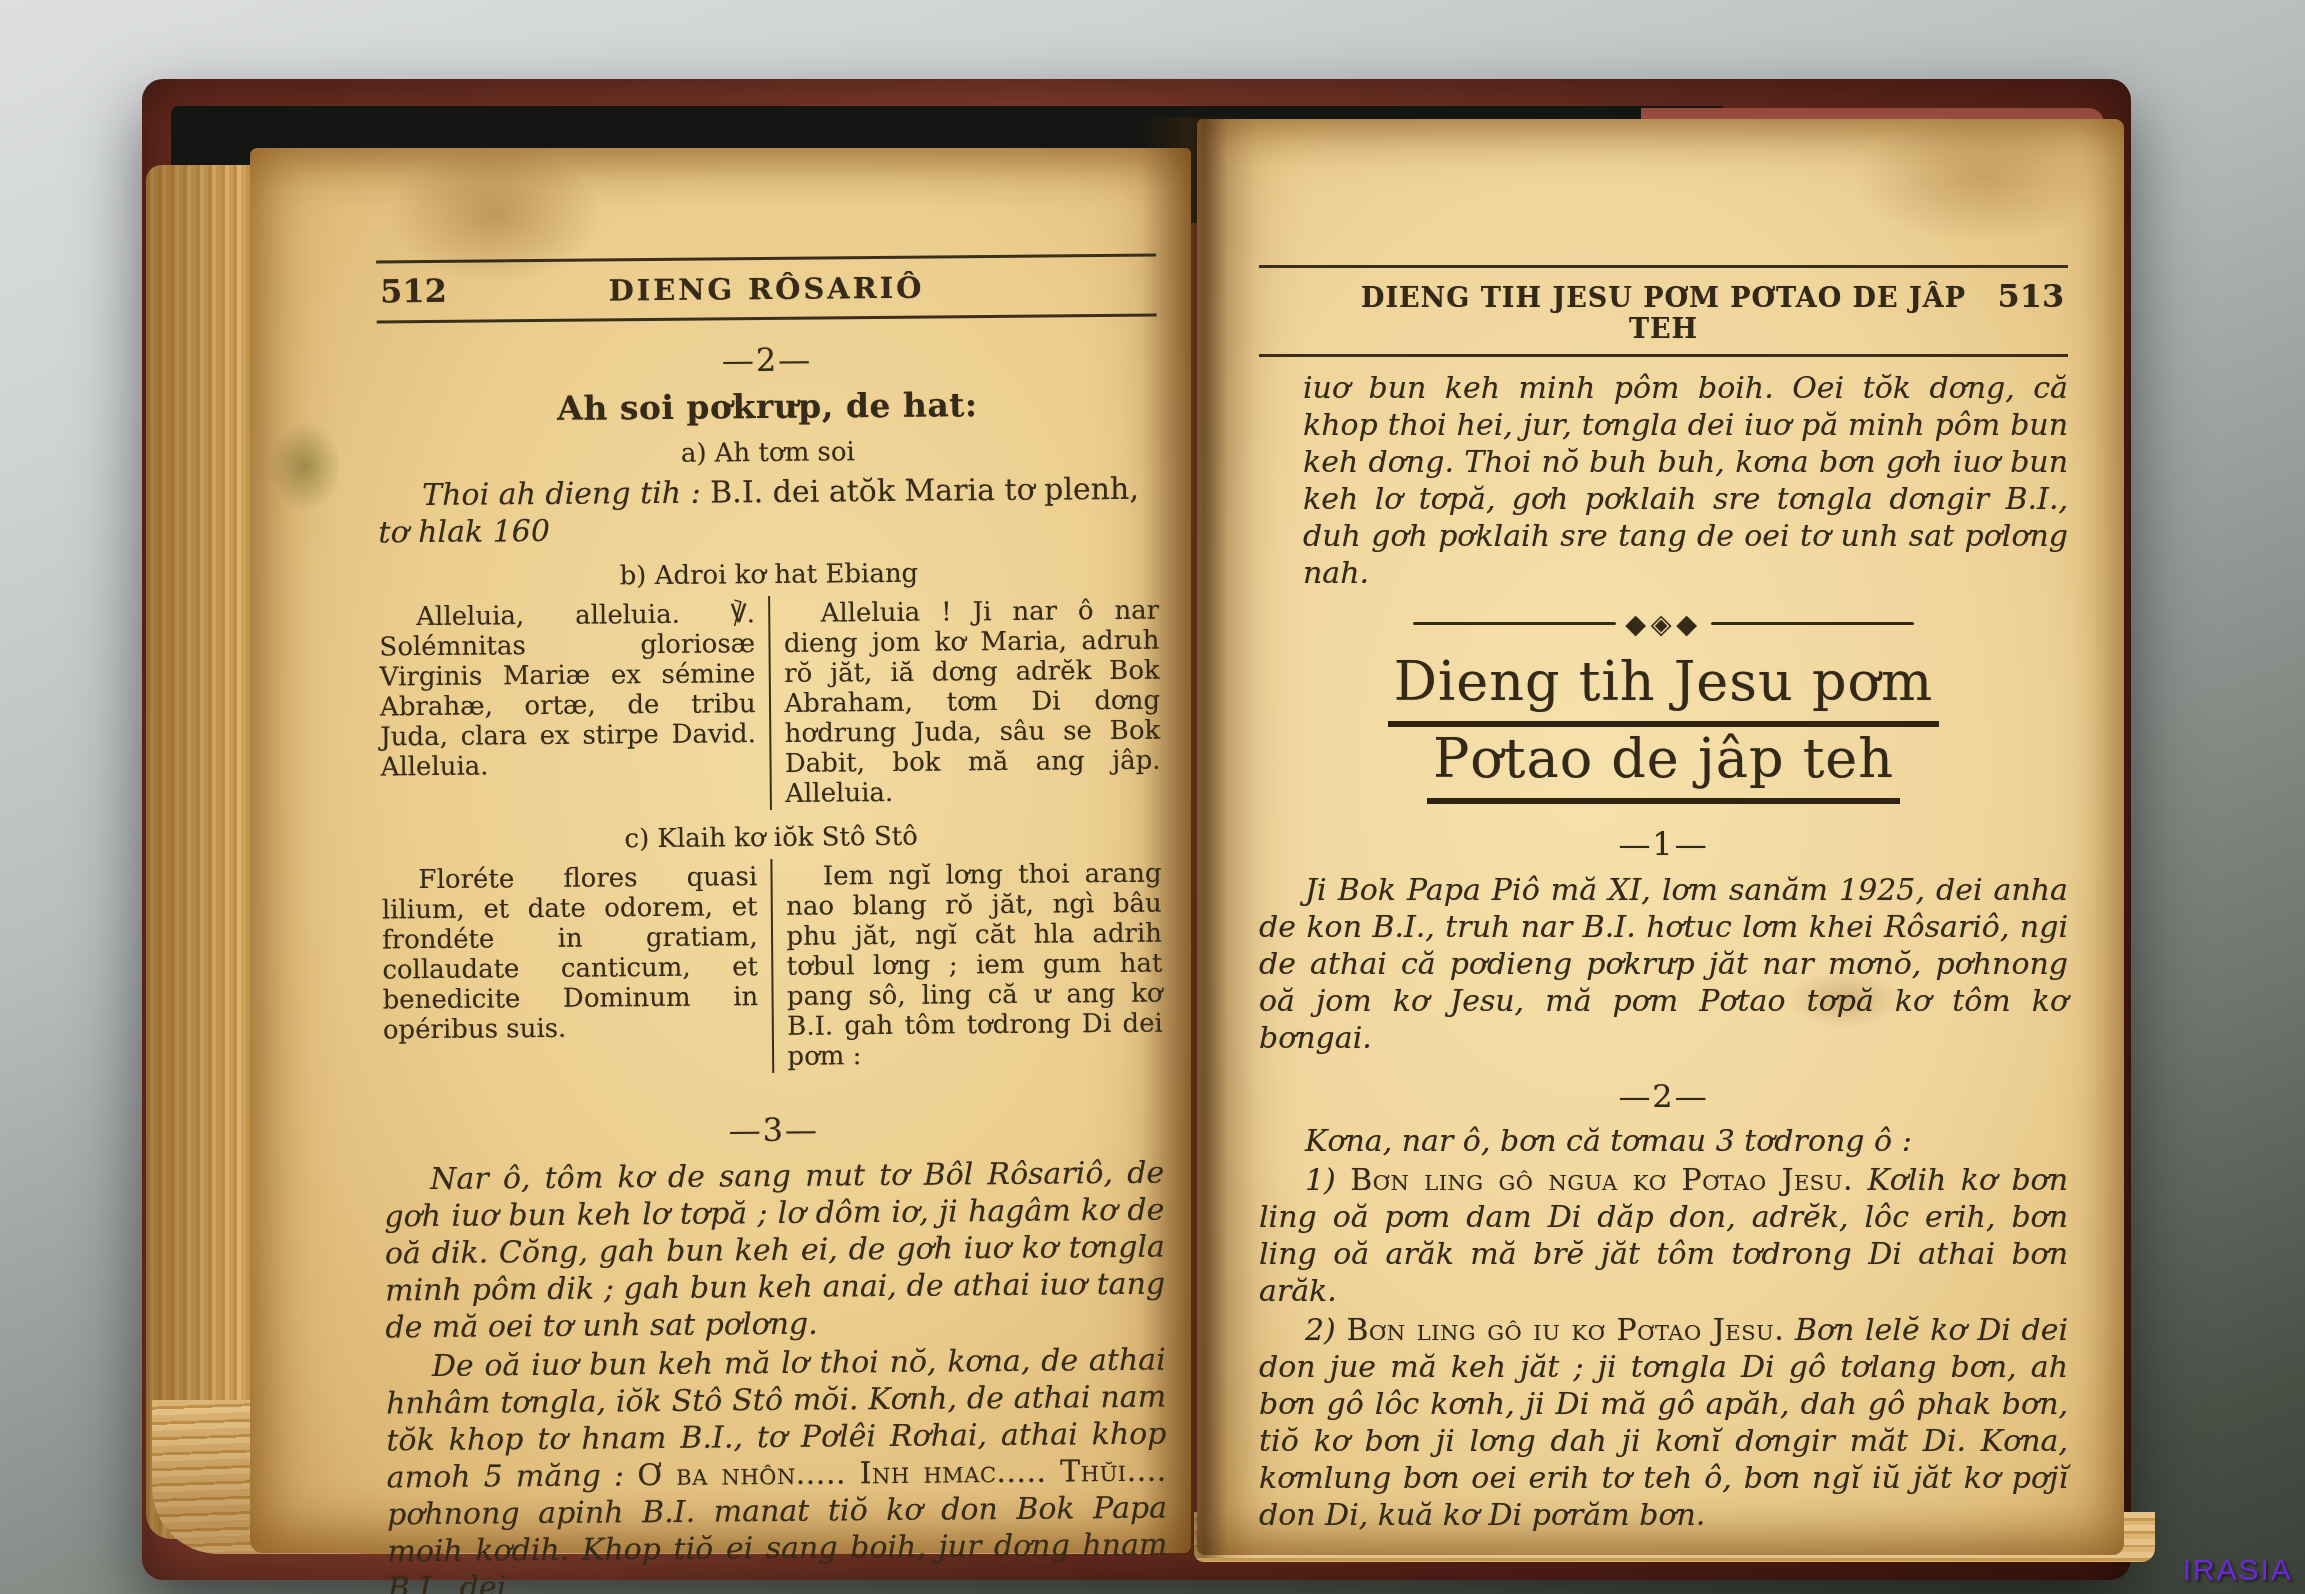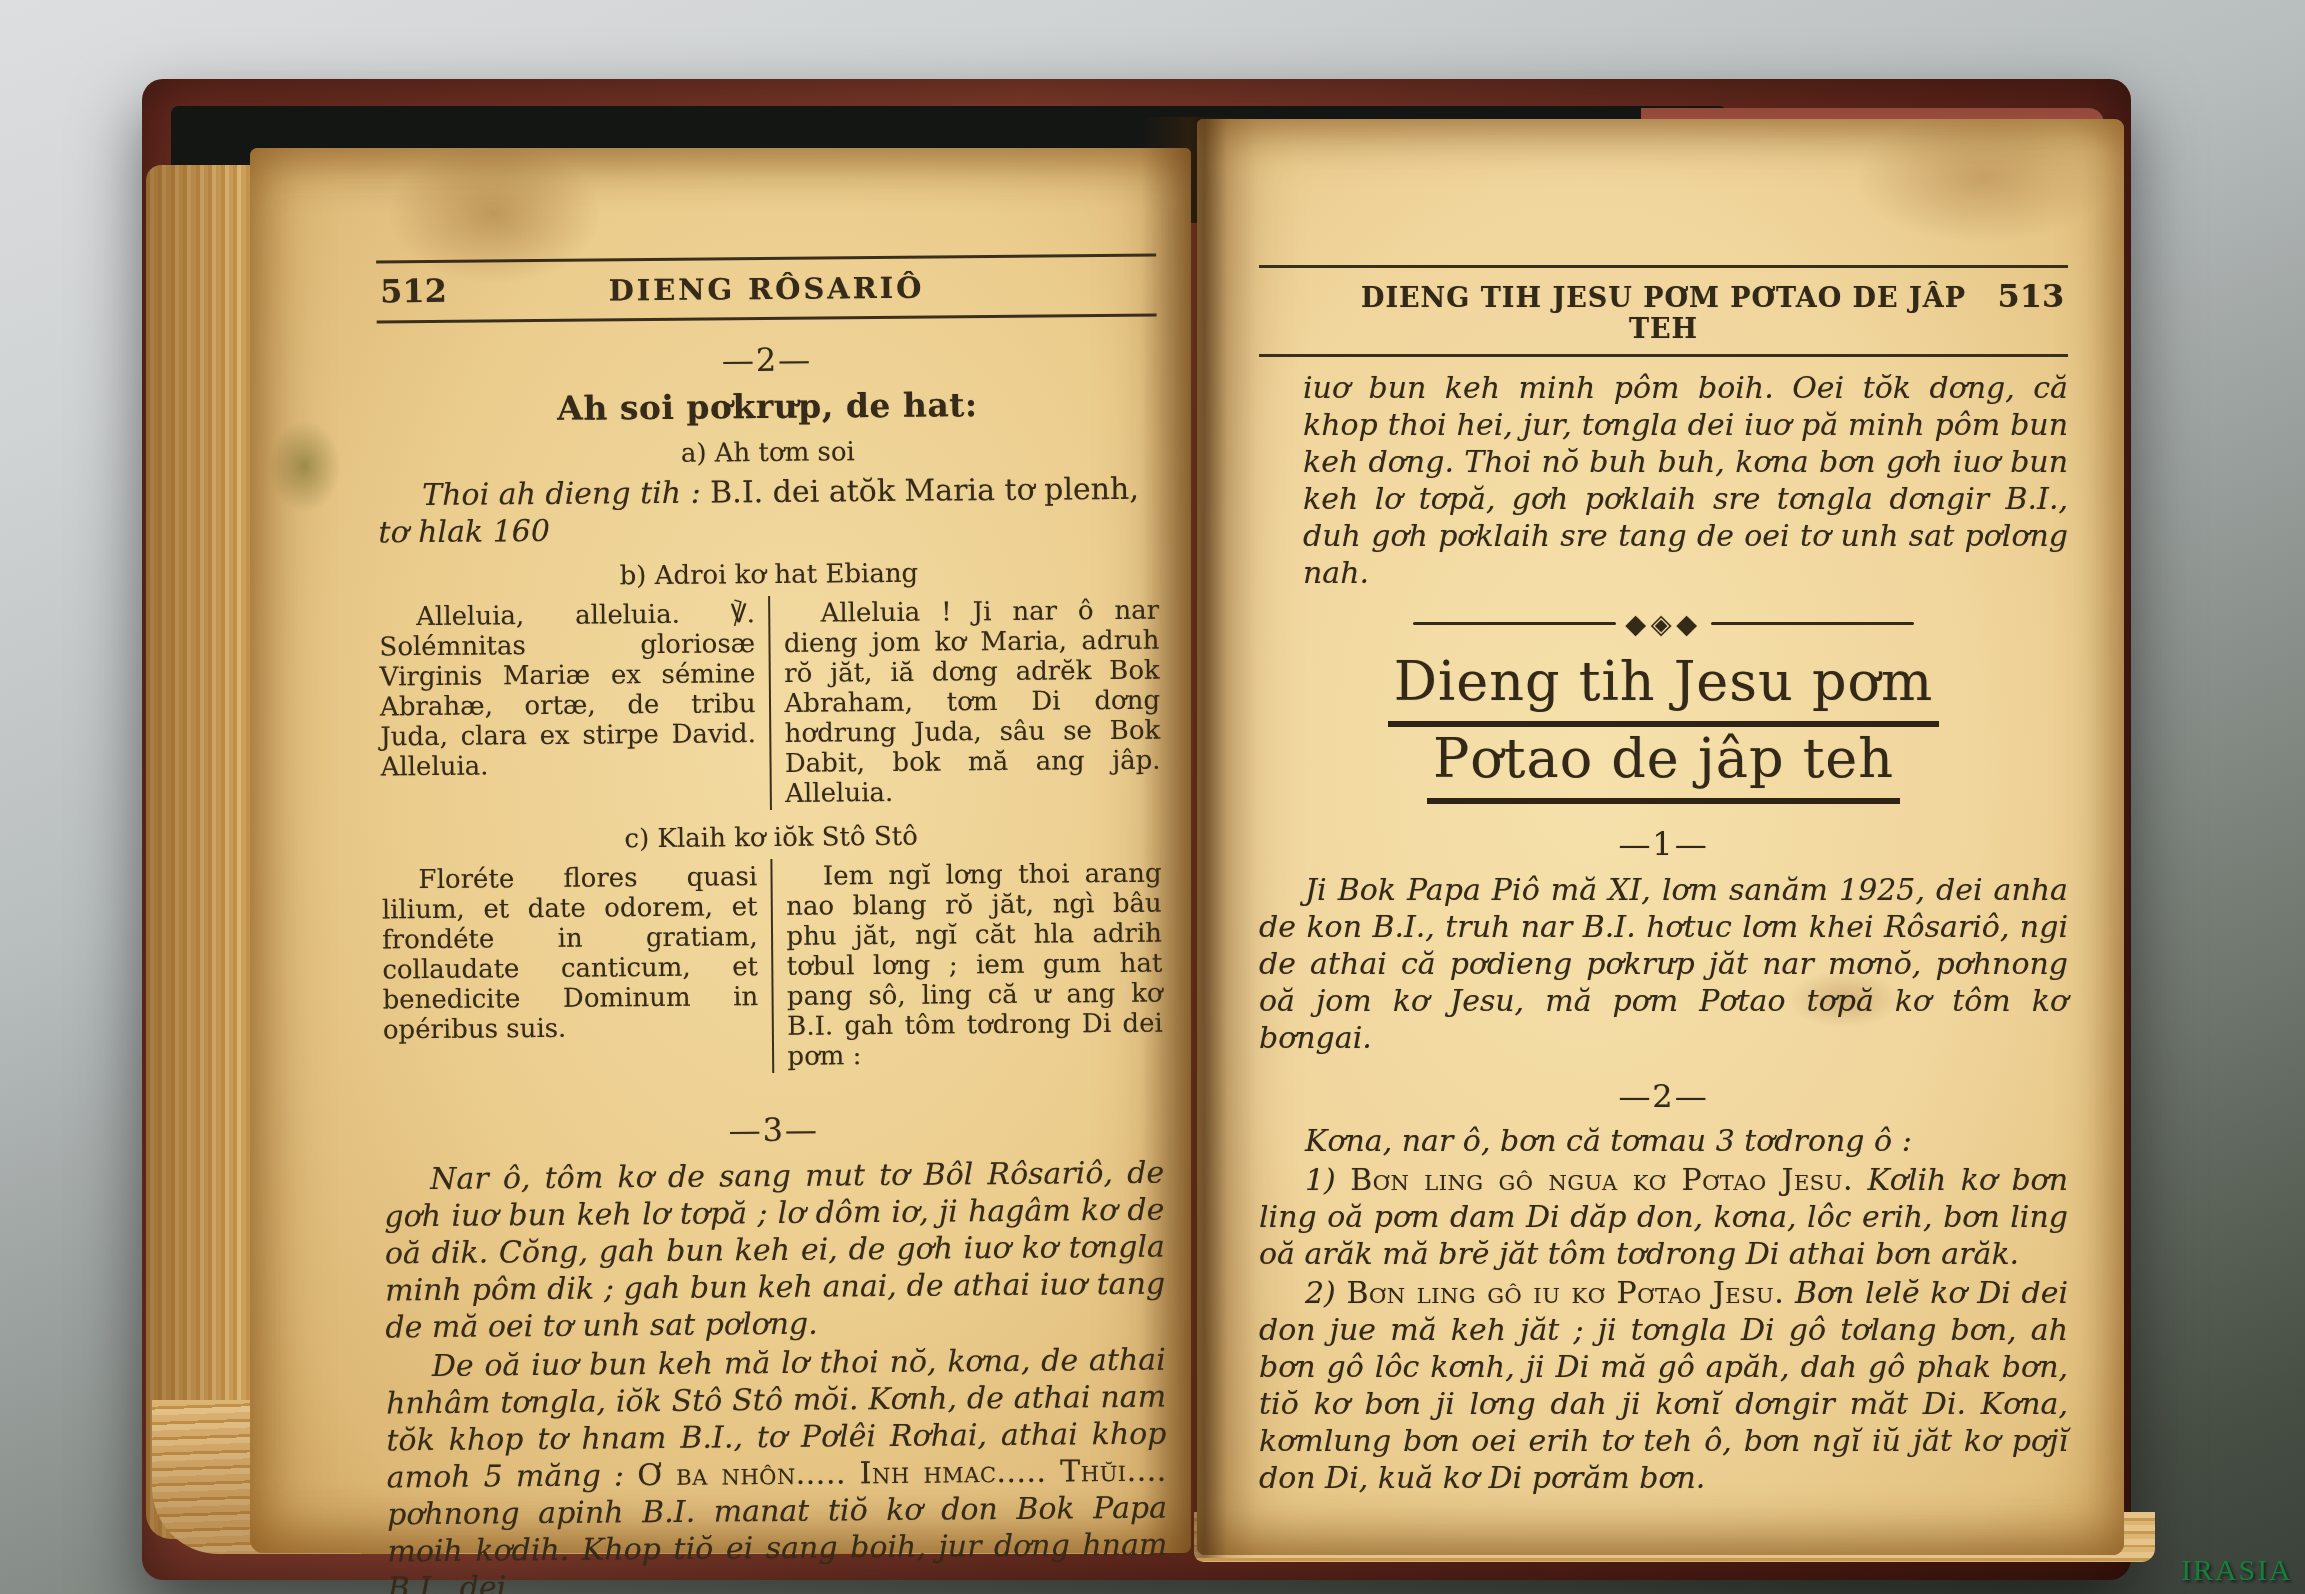--- a/index.html
+++ b/index.html
@@ -66,22 +66,22 @@
   .sc{font-variant:small-caps;font-style:normal;letter-spacing:0.5px;}
 
   .orn{display:flex;align-items:center;width:62%;margin:17.3px auto 9.6px;}
   .orn-line{flex:1;height:3.8px;background:#352a18;border-radius:1.9px;}
   .orn-glyph{margin:0 9.6px;font-size:27px;letter-spacing:4.8px;color:#352a18;}
   .title{text-align:center;margin:11.5px 0 11.5px;}
   .tseg{display:inline-block;font-weight:normal;font-size:54px;letter-spacing:1px;
     border-bottom:6.7px solid #2e2314;padding:0 5.8px 7.7px;margin:0 11px;}
   .subtitle{text-align:center;font-style:italic;font-size:33px;margin:9.6px 0 3.8px;}
 
-  .watermark{position:absolute;right:13.4px;bottom:7.7px;font-family:Liberation Serif, serif;
-    font-size:30px;letter-spacing:1.9px;color:#15803d;text-shadow:1.9px 1.9px 2.9px rgba(10,10,10,.7);}
+  .watermark{position:absolute;right:13.4px;bottom:7.7px;font-family:Liberation Sans, sans-serif;
+    font-size:30px;letter-spacing:1.9px;color:#6d28d9;text-shadow:1.9px 1.9px 2.9px rgba(10,10,10,.7);}
 </style>
 </head>
 <body>
 
 <div class="book">
   <div class="cover"></div>
   <div class="cloth"></div>
   <div class="leather"></div>
   <div class="fore-left"></div>
   <div class="stack-bl"></div>
@@ -151,21 +151,21 @@
 
   <div class="mk">—1—</div>
   <p class="ipara">Ji Bok Papa Piô mă XI, lơm sanăm 1925, dei anha de kon B.I., truh nar B.I. hơtuc lơm khei Rôsariô, ngi de athai că pơdieng pơkrưp jăt nar mơnŏ, pơhnong oă jom kơ Jesu, mă pơm Pơtao tơpă kơ tôm kơ bơngai.</p>
 
   <div class="mk">—2—</div>
   <p class="ipara">Kơna, nar ô, bơn că tơmau 3 tơdrong ô :</p>
 
   <p class="ipara">
     <span>1)</span>
     <span class="sc">Bơn ling gô ngua kơ Pơtao Jesu.</span>
-    <span>Kơlih kơ bơn ling oă pơm dam Di dăp don, kơna, lôc erih, bơn ling oă arăk mă brĕ jăt tôm tơdrong Di athai bơn arăk.</span>
+    <span>Kơlih kơ bơn ling oă pơm dam Di dăp don, adrĕk, lôc erih, bơn ling oă arăk mă brĕ jăt tôm tơdrong Di athai bơn arăk.</span>
   </p>
   <p class="ipara">
     <span>2)</span>
     <span class="sc">Bơn ling gô iu kơ Pơtao Jesu.</span>
     <span>Bơn lelĕ kơ Di dei don jue mă keh jăt ; ji tơngla Di gô tơlang bơn, ah bơn gô lôc kơnh, ji Di mă gô apăh, dah gô phak bơn, tiŏ kơ bơn ji lơng dah ji kơnĭ dơngir măt Di. Kơna, kơmlung bơn oei erih tơ teh ô, bơn ngĭ iŭ jăt kơ pơjĭ don Di, kuă kơ Di pơrăm bơn.</span>
   </p>
 
 </div>
 
 <div class="stain stain-a"></div>

